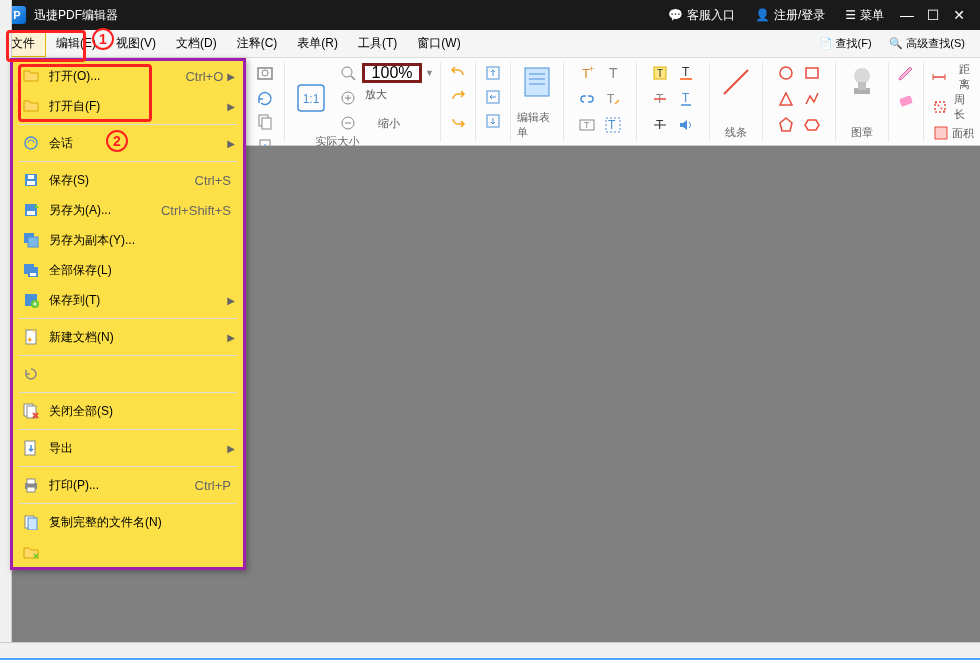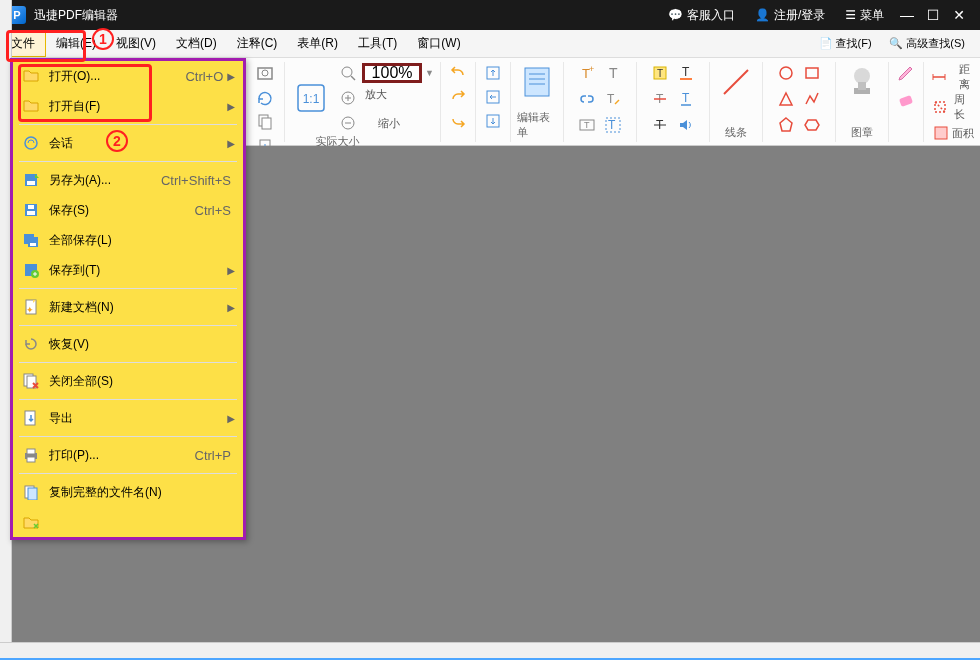--- a/index.html
+++ b/index.html
@@ -439,36 +439,46 @@
       <span class="dd-label">会话</span>
       <span class="dd-shortcut"></span>
       <span class="dd-arrow">▶</span>
     </div>
     <div class="dd-sep"></div>
     <div class="dd-item">
       <span class="dd-icon">
         <svg width="18" height="16">
           <rect x="3" y="2" width="12" height="12" fill="#4a90d9"></rect>
           <rect x="5" y="9" width="8" height="4" fill="#fff"></rect>
+          <rect x="6" y="3" width="6" height="4" fill="#fff"></rect>
+        </svg>
+      </span>
+      <span class="dd-label">保存(S)</span>
+      <span class="dd-shortcut">Ctrl+S</span>
+    </div>
+    <div class="dd-item">
+      <span class="dd-icon">
+        <svg width="18" height="16">
+          <rect x="3" y="2" width="12" height="12" fill="#4a90d9"></rect>
+          <rect x="5" y="9" width="8" height="4" fill="#fff"></rect>
           <path d="M13 2l4 4-4 0z" fill="#6c3"></path>
         </svg>
       </span>
       <span class="dd-label">另存为(A)...</span>
       <span class="dd-shortcut">Ctrl+Shift+S</span>
     </div>
     <div class="dd-item">
       <span class="dd-icon">
         <svg width="18" height="16">
-          <rect x="3" y="2" width="12" height="12" fill="#4a90d9"></rect>
-          <rect x="5" y="9" width="8" height="4" fill="#fff"></rect>
-          <rect x="6" y="3" width="6" height="4" fill="#fff"></rect>
-        </svg>
-      </span>
-      <span class="dd-label">保存(S)</span>
-      <span class="dd-shortcut">Ctrl+S</span>
+          <rect x="2" y="1" width="10" height="10" fill="#4a90d9"></rect>
+          <rect x="6" y="5" width="10" height="10" fill="#7ab8e6" stroke="#4a90d9"></rect>
+        </svg>
+      </span>
+      <span class="dd-label">另存为副本(Y)...</span>
+      <span class="dd-shortcut"></span>
     </div>
     <div class="dd-item">
       <span class="dd-icon">
         <svg width="18" height="16">
           <rect x="2" y="2" width="10" height="10" fill="#4a90d9"></rect>
           <rect x="6" y="5" width="10" height="10" fill="#4a90d9"></rect>
           <rect x="8" y="11" width="6" height="3" fill="#fff"></rect>
         </svg>
       </span>
       <span class="dd-label">全部保存(L)</span>
@@ -500,21 +510,20 @@
       <span class="dd-arrow">▶</span>
     </div>
     <div class="dd-sep"></div>
     <div class="dd-item">
       <span class="dd-icon">
         <svg width="18" height="16">
           <path d="M9 3a5 5 0 1 1-5 5" fill="none" stroke="#888" stroke-width="1.5"></path>
           <path d="M4 4v4h4" fill="none" stroke="#888" stroke-width="1.5"></path>
         </svg>
       </span>
-      <span class="dd-label">恢复(V)</span>
       <span class="dd-shortcut"></span>
     </div>
     <div class="dd-sep"></div>
     <div class="dd-item">
       <span class="dd-icon">
         <svg width="18" height="16">
           <rect x="2" y="1" width="9" height="12" fill="#fff" stroke="#888"></rect>
           <rect x="5" y="3" width="9" height="12" fill="#fff" stroke="#888"></rect>
           <path d="M11 10l5 5m0-5l-5 5" stroke="#e74c3c" stroke-width="2"></path>
         </svg>

